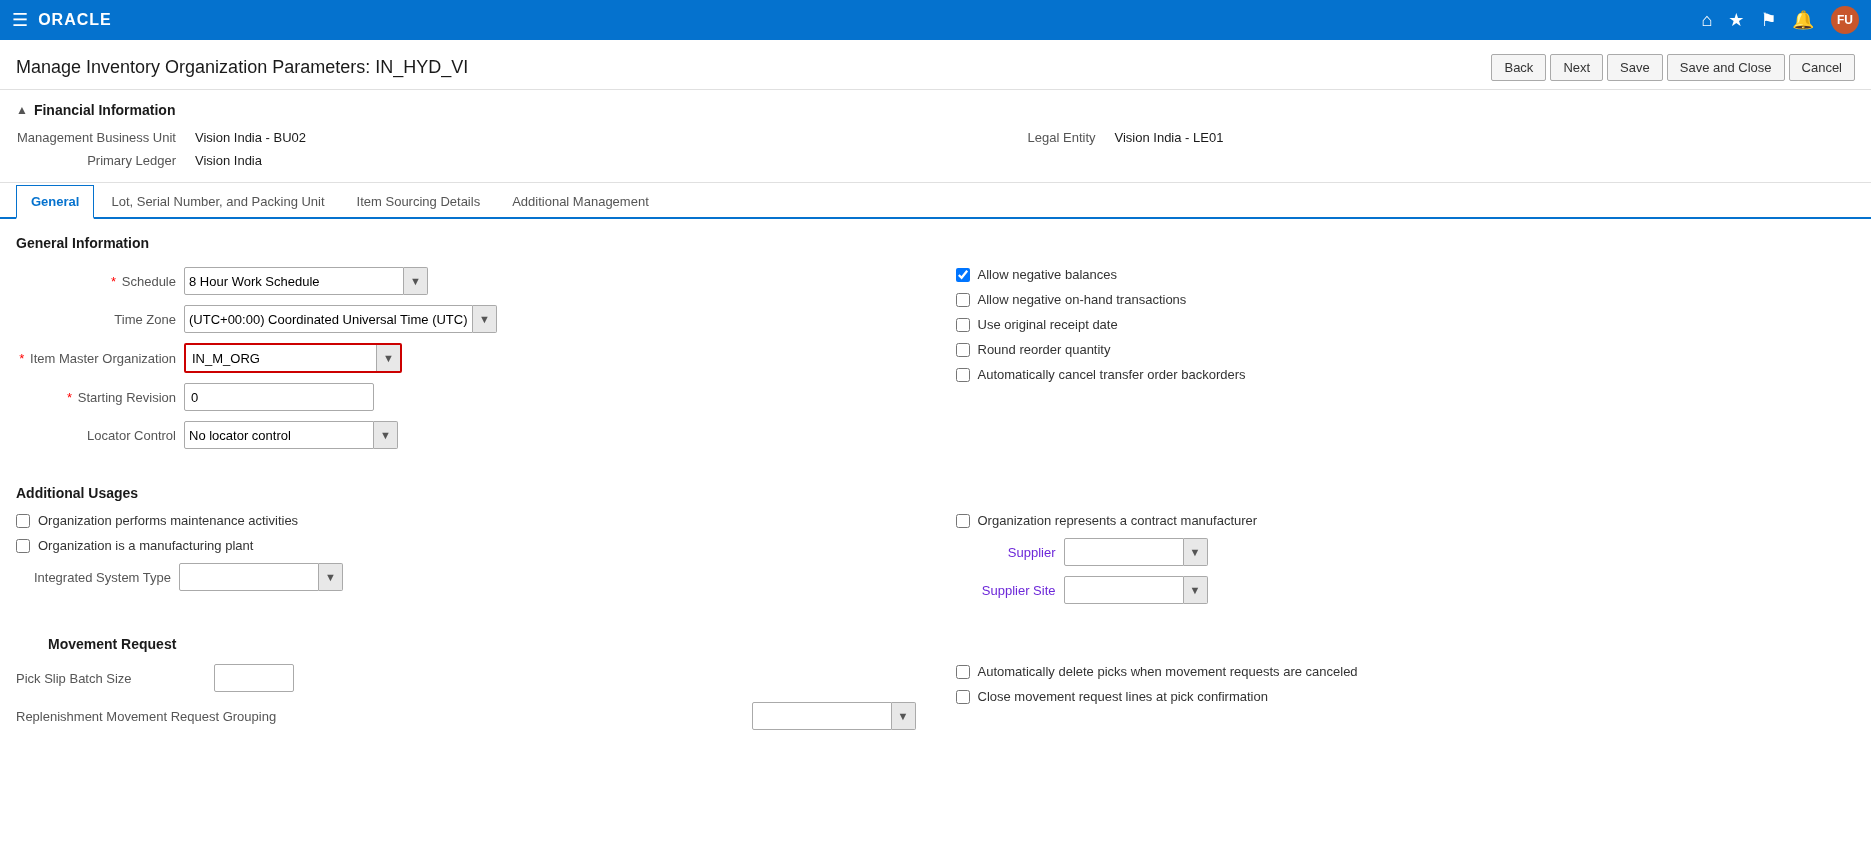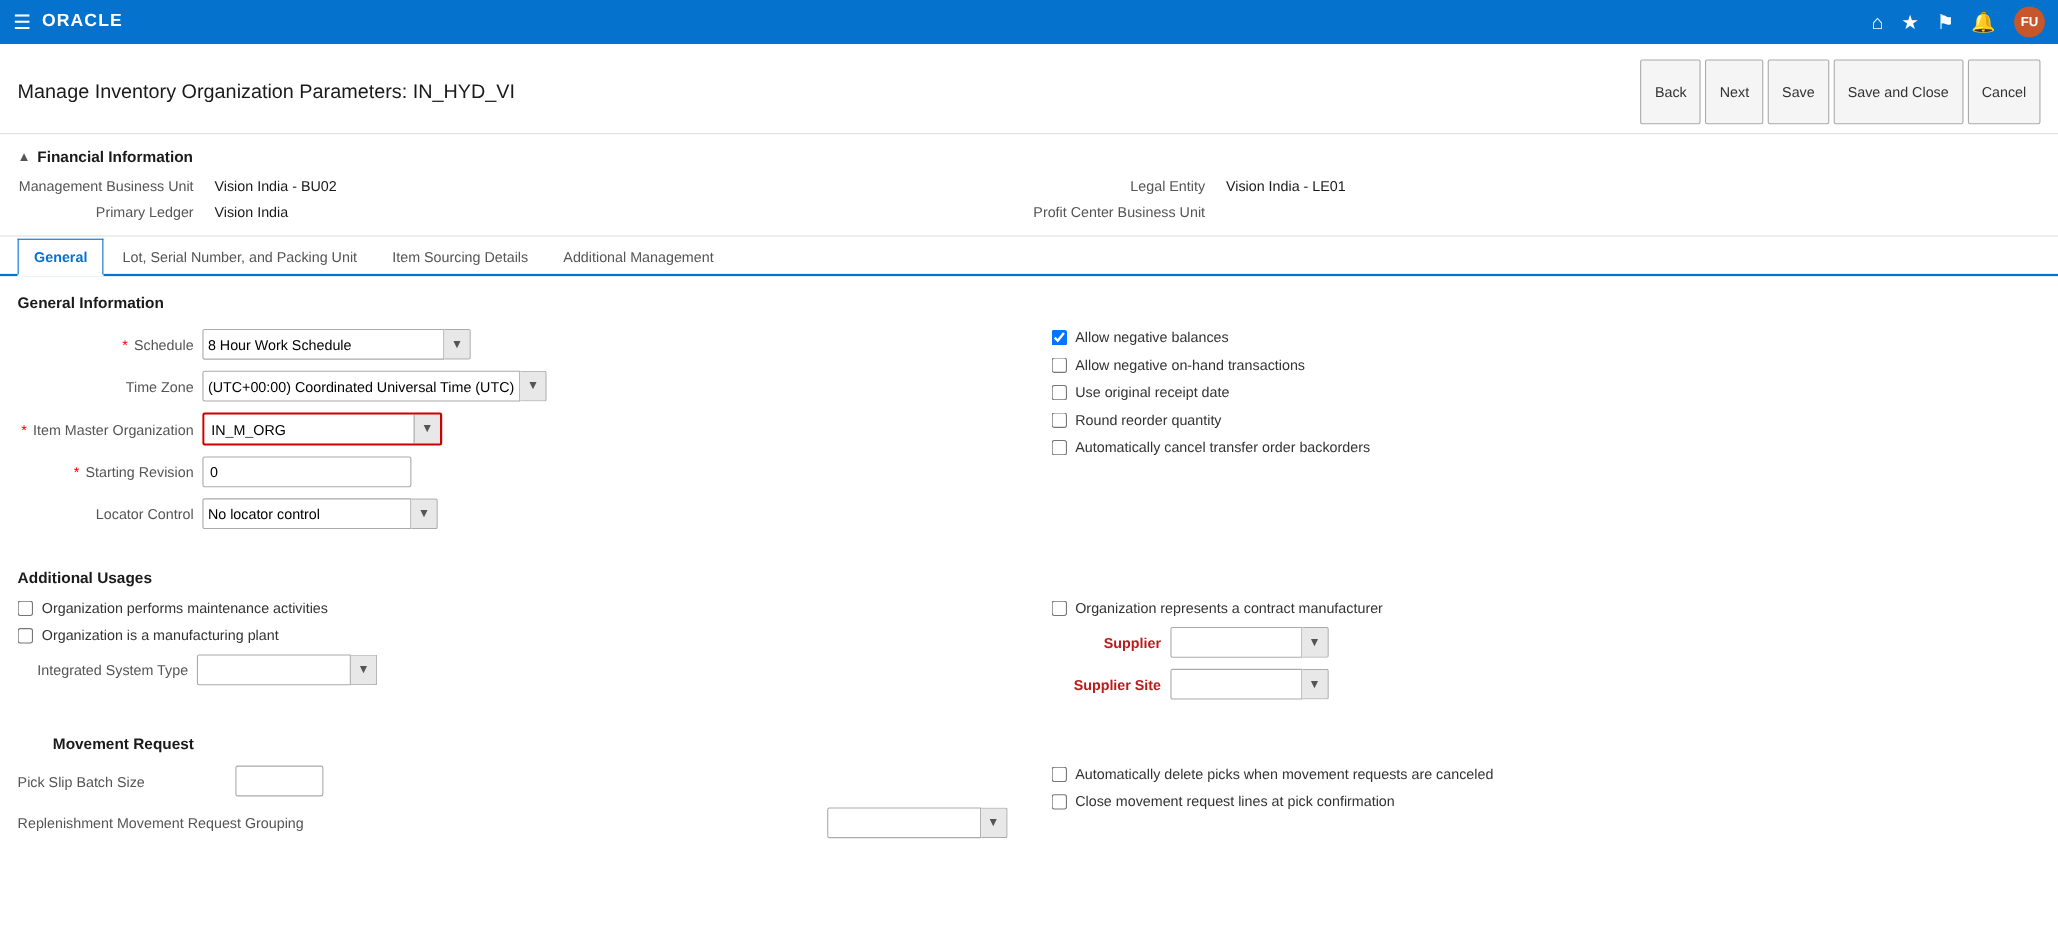--- a/index.html
+++ b/index.html
@@ -31,21 +31,21 @@
       padding: 14px 16px 8px 16px;
       display: flex;
       align-items: center;
       justify-content: space-between;
       border-bottom: 1px solid #e0e0e0;
     }
     .page-title { font-size: 18px; font-weight: normal; color: #1a1a1a; }
 
     .header-buttons { display: flex; gap: 4px; }
     .btn {
-      padding: 21px 12px;
+      padding: 5px 12px;
       border: 1px solid #aaa;
       background: #f5f5f5;
       cursor: pointer;
       font-size: 13px;
       border-radius: 2px;
       color: #333;
     }
 
     
     .section {
@@ -184,21 +184,21 @@
       display: flex; gap: 40px;
       margin-bottom: 12px;
     }
     .usages-left { flex: 1; }
     .usages-right { flex: 1; }
 
     .supplier-row {
       display: flex; align-items: center; gap: 8px; margin-bottom: 10px;
     }
     .supplier-label {
-      text-align: right; min-width: 100px; font-size: 13px; color: #b91c1c; font-weight: bold;
+      text-align: right; min-width: 100px; font-size: 13px; color: #6d28d9;
     }
     .supplier-select-wrapper {
       display: flex; align-items: center;
     }
     .supplier-select-wrapper select {
       border: 1px solid #aaa; padding: 4px;
       font-size: 13px; height: 28px; min-width: 120px;
       appearance: none; -webkit-appearance: none; background: #fff;
       border-radius: 2px 0 0 2px;
     }
@@ -294,24 +294,20 @@
       <span class="fin-value">Vision India - BU02</span>
     </div>
     <div class="fin-row">
       <span class="fin-label">Legal Entity</span>
       <span class="fin-value">Vision India - LE01</span>
     </div>
     <div class="fin-row">
       <span class="fin-label">Primary Ledger</span>
       <span class="fin-value">Vision India</span>
     </div>
-    <div class="fin-row">
-      <span class="fin-label">Profit Center Business Unit</span>
-      <span class="fin-value"></span>
-    </div>
   </div>
 </div>
 
 <div class="tabs-bar">
   <div class="tab active">General</div>
   <div class="tab">Lot, Serial Number, and Packing Unit</div>
   <div class="tab">Item Sourcing Details</div>
   <div class="tab">Additional Management</div>
 </div>
 

